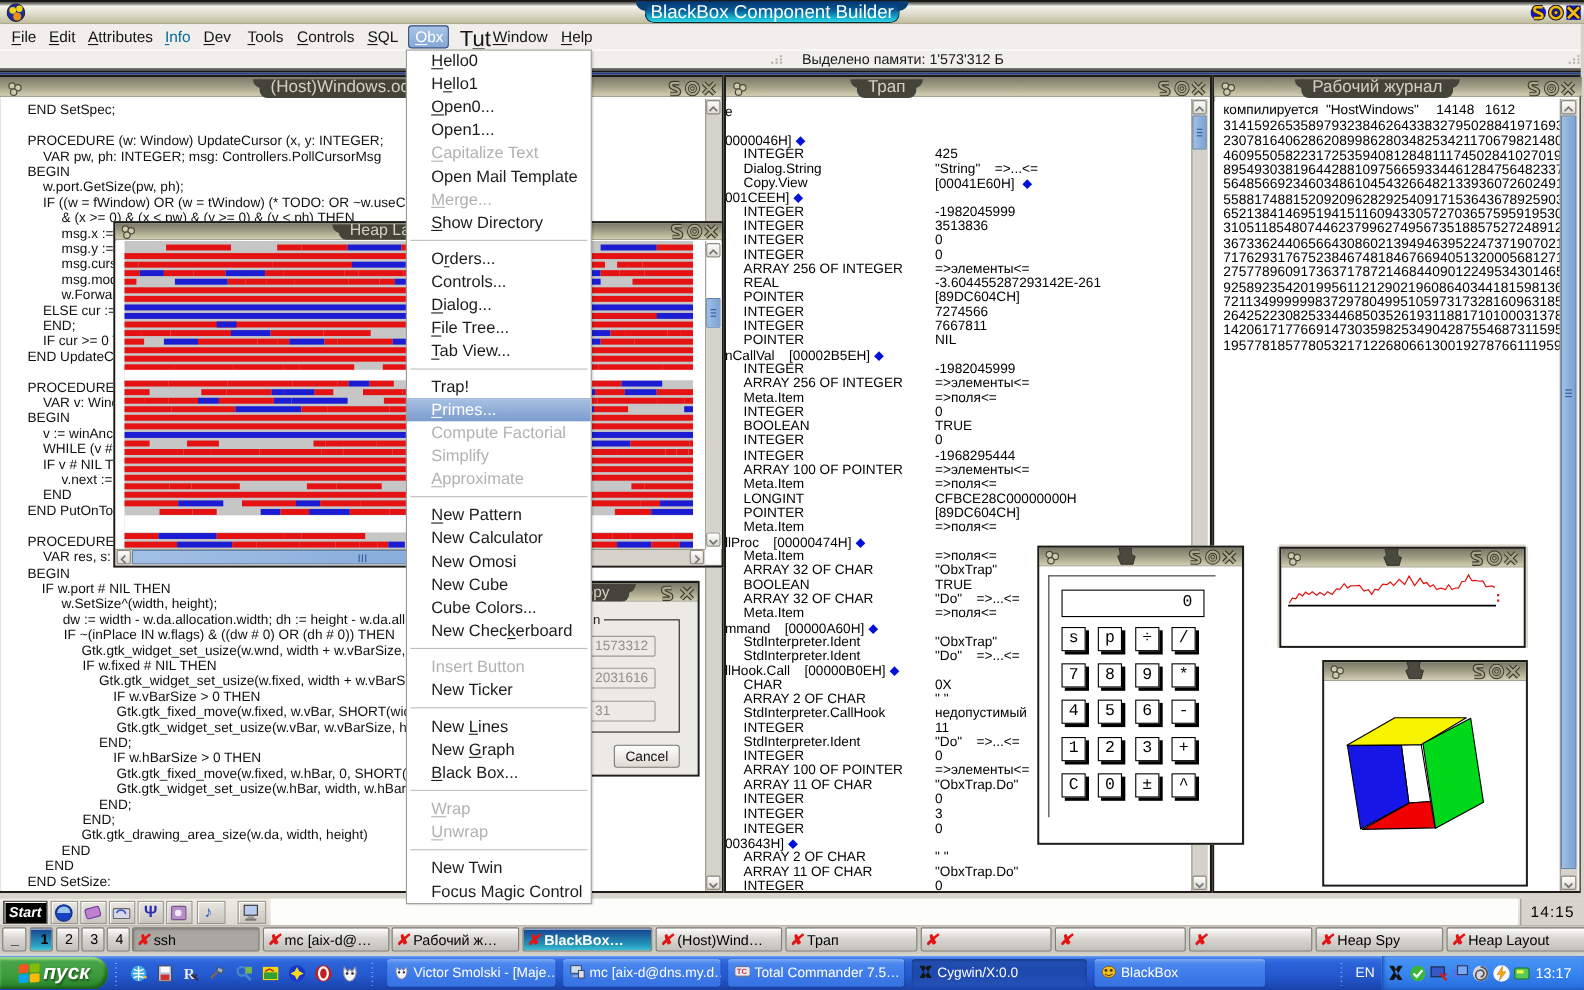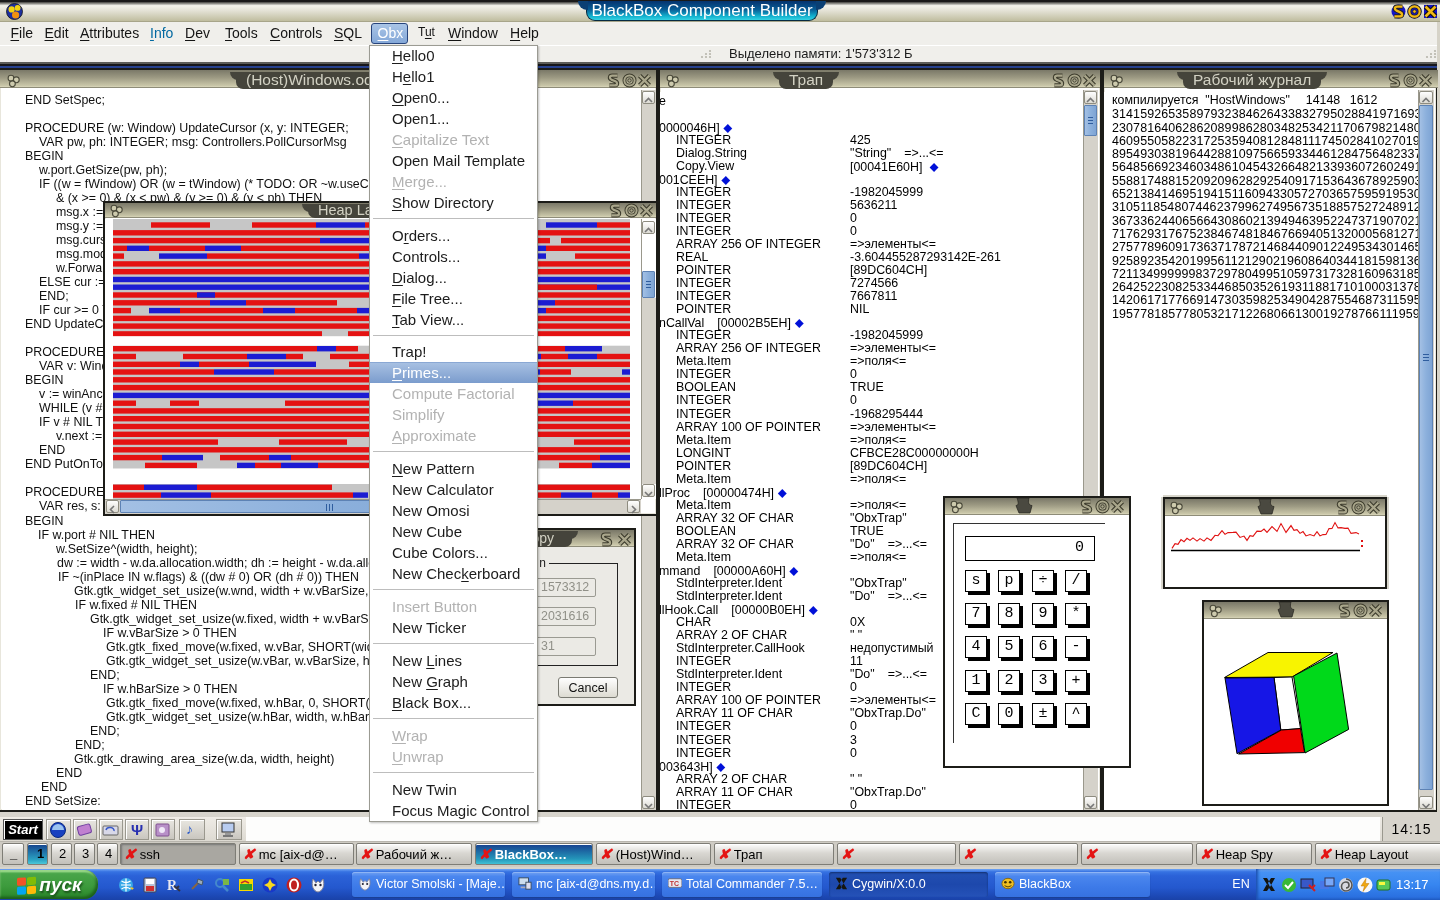--- a/index.html
+++ b/index.html
@@ -65,21 +65,21 @@
 <div class="abs" style="left:371px;top:23px;width:37px;height:21px;background:linear-gradient(180deg,#a9c4e6,#84a8d8);border:1px solid #27447c;border-radius:3px"></div>
 <div class="abs" style="left:10.5px;top:25px;font-size:14px;color:#141414;white-space:nowrap"><u>F</u>ile</div>
 <div class="abs" style="left:44.5px;top:25px;font-size:14px;color:#141414;white-space:nowrap"><u>E</u>dit</div>
 <div class="abs" style="left:80px;top:25px;font-size:14px;color:#141414;white-space:nowrap"><u>A</u>ttributes</div>
 <div class="abs" style="left:150px;top:25px;font-size:14px;color:#0369a1;white-space:nowrap"><u>I</u>nfo</div>
 <div class="abs" style="left:185px;top:25px;font-size:14px;color:#141414;white-space:nowrap"><u>D</u>ev</div>
 <div class="abs" style="left:225px;top:25px;font-size:14px;color:#141414;white-space:nowrap"><u>T</u>ools</div>
 <div class="abs" style="left:270px;top:25px;font-size:14px;color:#141414;white-space:nowrap"><u>C</u>ontrols</div>
 <div class="abs" style="left:334px;top:25px;font-size:14px;color:#141414;white-space:nowrap"><u>S</u>QL</div>
 <div class="abs" style="left:377.5px;top:25px;font-size:14px;color:#fff;white-space:nowrap"><u>O</u>bx</div>
-<div class="abs" style="left:418px;top:25px;font-size:12px;color:#141414;white-space:nowrap">T<u>u</u>t</div>
+<div class="abs" style="left:418px;top:25px;font-size:20px;color:#141414;white-space:nowrap">T<u>u</u>t</div>
 <div class="abs" style="left:448px;top:25px;font-size:14px;color:#141414;white-space:nowrap"><u>W</u>indow</div>
 <div class="abs" style="left:510px;top:25px;font-size:14px;color:#141414;white-space:nowrap"><u>H</u>elp</div>
 <div class="abs" style="left:0;top:45px;width:1440px;height:17px;background:#f0efeb;border-top:1px solid #fff"></div>
 <div class="abs" style="left:729px;top:46px;font-size:13px;color:#1a1a1a">Выделено памяти: 1'573'312 Б</div>
 <svg class="abs" style="left:699px;top:49px" width="14" height="11">
     <g fill="#b8b6ac">
       <circle cx="11" cy="2" r="1.1"></circle>
       <circle cx="7" cy="5" r="1.1"></circle>
       <circle cx="11" cy="5" r="1.1"></circle>
       <circle cx="3" cy="8" r="1.1"></circle>
@@ -210,21 +210,21 @@
     <div class="abs" style="left:16px;top:40.6px;white-space:pre">INTEGER</div>
     <div class="abs" style="left:190px;top:40.6px;white-space:pre">425</div>
     <div class="abs" style="left:16px;top:53.7px;white-space:pre">Dialog.String</div>
     <div class="abs" style="left:190px;top:53.7px;white-space:pre">"String"   =&gt;...&lt;=</div>
     <div class="abs" style="left:16px;top:66.7px;white-space:pre">Copy.View</div>
     <div class="abs" style="left:190px;top:66.7px;white-space:pre">[00041E60H] <span style="color:#0010d8;font-size:13px"> ⬥</span></div>
     <div class="abs" style="left:-1px;top:79.7px;white-space:pre">001CEEH]<span style="color:#0010d8;font-size:13px"> ⬥</span></div>
     <div class="abs" style="left:16px;top:92.8px;white-space:pre">INTEGER</div>
     <div class="abs" style="left:190px;top:92.8px;white-space:pre">-1982045999</div>
     <div class="abs" style="left:16px;top:105.8px;white-space:pre">INTEGER</div>
-    <div class="abs" style="left:190px;top:105.8px;white-space:pre">5636211</div>
+    <div class="abs" style="left:190px;top:105.8px;white-space:pre">3513836</div>
     <div class="abs" style="left:16px;top:118.9px;white-space:pre">INTEGER</div>
     <div class="abs" style="left:190px;top:118.9px;white-space:pre">0</div>
     <div class="abs" style="left:16px;top:131.9px;white-space:pre">INTEGER</div>
     <div class="abs" style="left:190px;top:131.9px;white-space:pre">0</div>
     <div class="abs" style="left:16px;top:144.9px;white-space:pre">ARRAY 256 OF INTEGER</div>
     <div class="abs" style="left:190px;top:144.9px;white-space:pre">=&gt;элементы&lt;=</div>
     <div class="abs" style="left:16px;top:158.0px;white-space:pre">REAL</div>
     <div class="abs" style="left:190px;top:158.0px;white-space:pre">-3.604455287293142E-261</div>
     <div class="abs" style="left:16px;top:171.0px;white-space:pre">POINTER</div>
     <div class="abs" style="left:190px;top:171.0px;white-space:pre">[89DC604CH]</div>

